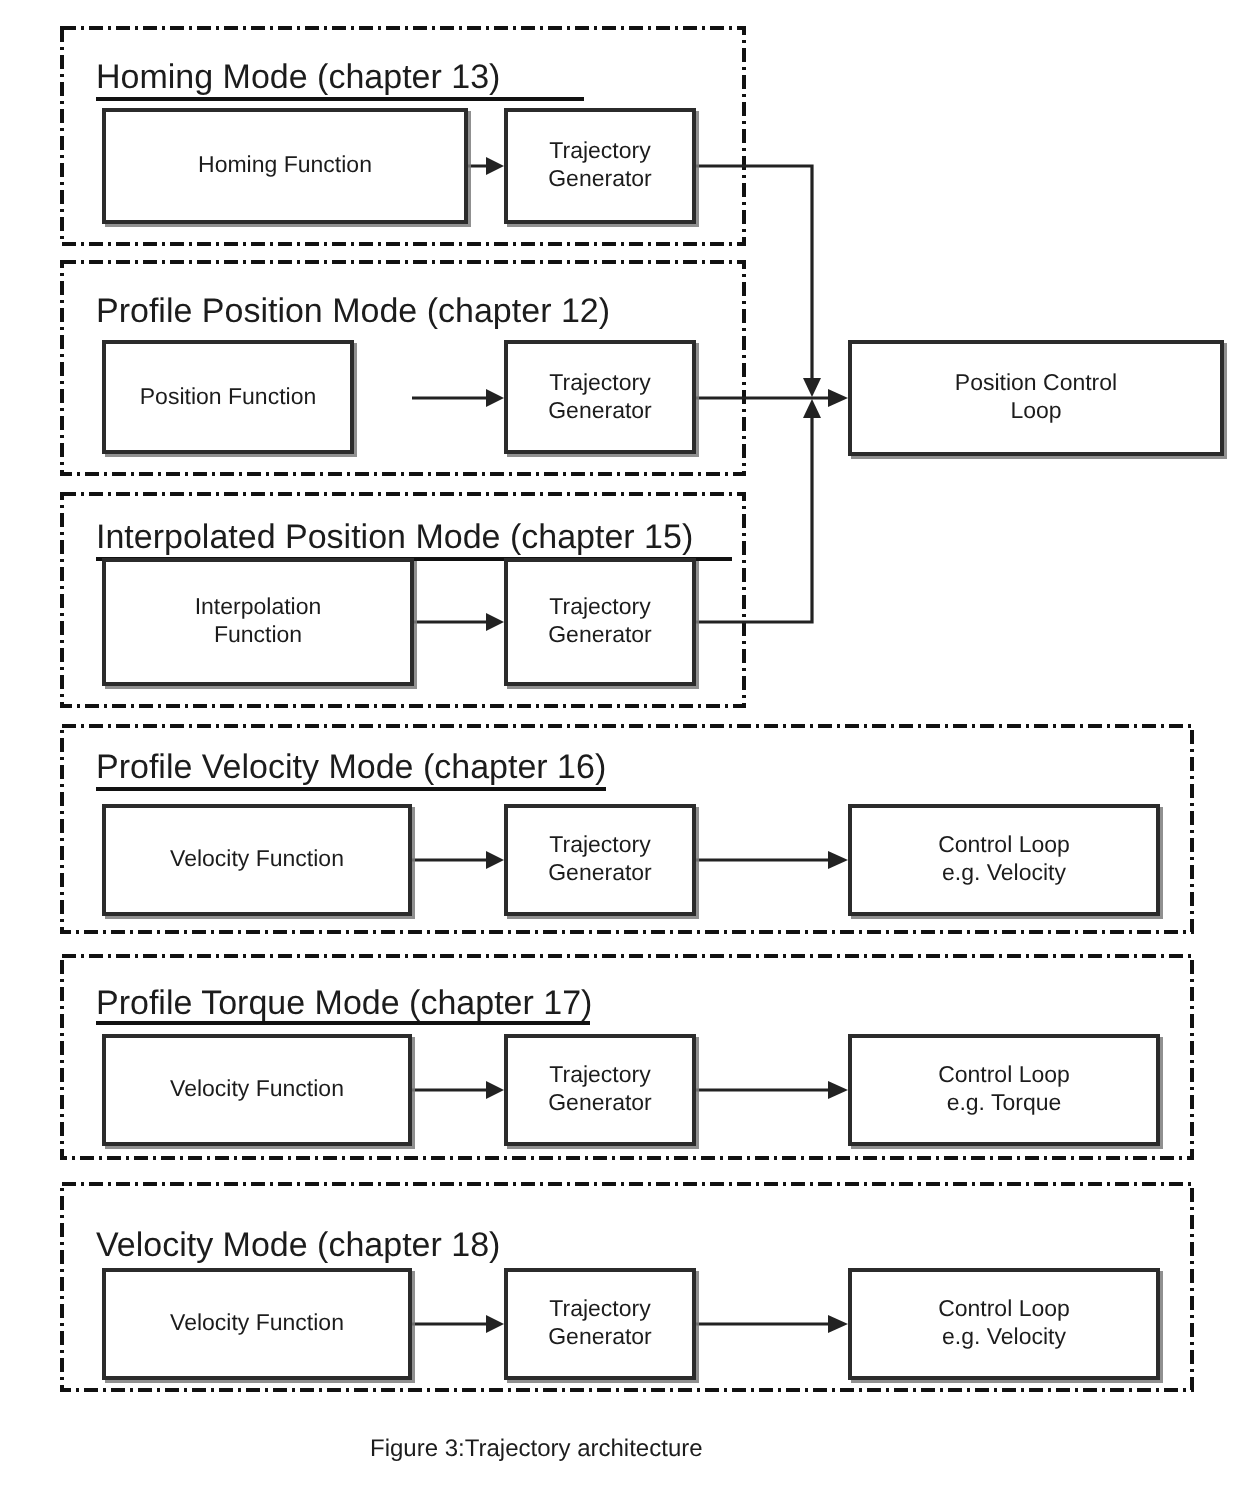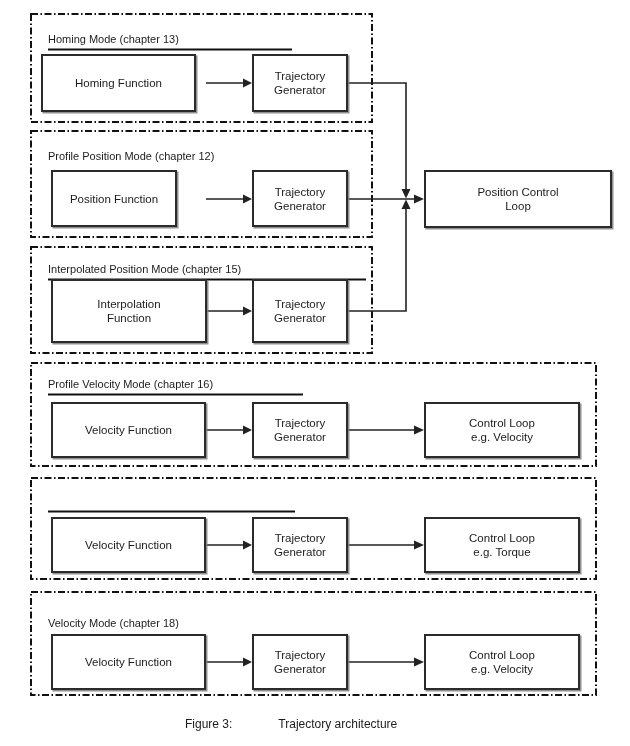--- a/index.html
+++ b/index.html
@@ -9,26 +9,26 @@
   }
   svg.overlay { position:absolute; left:0; top:0; width:630px; height:746px; z-index:1; }
   .node {
     position:absolute; z-index:2; box-sizing:border-box;
     border:2px solid #2b2b2b; background:#ffffff;
     display:flex; align-items:center; justify-content:center;
     text-align:center; font-size:11.5px; line-height:14px;
     white-space:pre-line; box-shadow:1.5px 1.5px 0 rgba(125,125,125,0.85);
   }
   .mode-title {
-    position:absolute; z-index:2; font-size:11px; line-height:14px;
+    position:absolute; z-index:2; font-size:17px; line-height:14px;
     white-space:nowrap; left:48px;
   }
   .caption {
     position:absolute; z-index:2; top:717px; left:185px;
-    display:flex; gap:46px; font-size:12px; line-height:15px;
+    display:flex; font-size:12px; line-height:15px;
   }
 </style>
 </head>
 <body>
 
 <div id="canvas">
 
   <svg class="overlay" viewBox="0 0 630 746" xmlns="http://www.w3.org/2000/svg">
 
     <g fill="none" stroke="#111111" stroke-width="2" stroke-dasharray="7 2.5 1.5 2.5">
@@ -79,23 +79,24 @@
 
       <path d="M406,198.5 l-4.5,-9.5 h9 z"></path>
       <path d="M406,199.5 l-4.5,9.5 h9 z"></path>
     </g>
   </svg>
 
   <div class="mode-title" style="top:32px">Homing Mode (chapter 13)</div>
   <div class="mode-title" style="top:149px">Profile Position Mode (chapter 12)</div>
   <div class="mode-title" style="top:262px">Interpolated Position Mode (chapter 15)</div>
   <div class="mode-title" style="top:377px">Profile Velocity Mode (chapter 16)</div>
+  <div class="mode-title" style="top:495px">Profile Torque Mode (chapter 17)</div>
   <div class="mode-title" style="top:616px">Velocity Mode (chapter 18)</div>
 
-  <div class="node" style="left:41px;  top:54px; width:155px; height:58px">Homing Function</div>
+  <div class="node" style="left:51px;  top:54px; width:183px; height:58px">Homing Function</div>
   <div class="node" style="left:252px; top:54px; width:96px;  height:58px">Trajectory
 Generator</div>
 
   <div class="node" style="left:51px;  top:170px; width:126px; height:57px">Position Function</div>
   <div class="node" style="left:252px; top:170px; width:96px;  height:57px">Trajectory
 Generator</div>
 
   <div class="node" style="left:51px;  top:279px; width:156px; height:64px">Interpolation
 Function</div>
   <div class="node" style="left:252px; top:279px; width:96px;  height:64px">Trajectory

